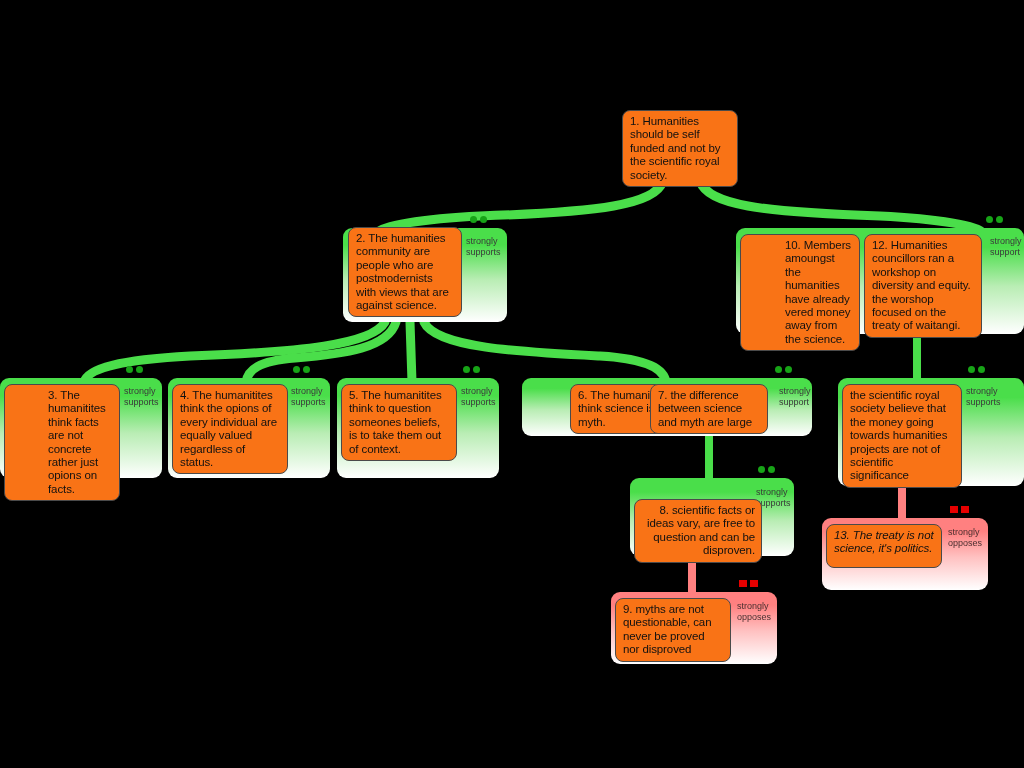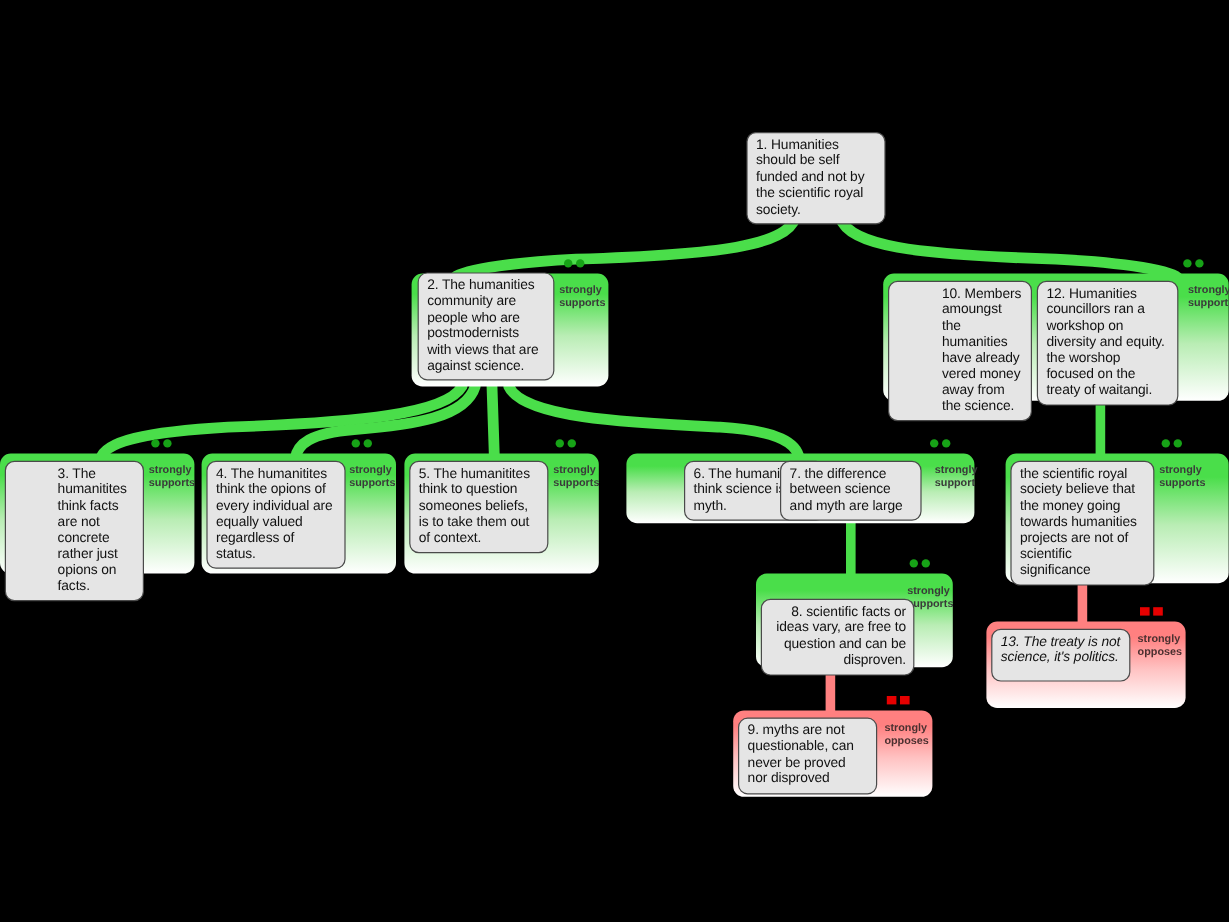--- a/index.html
+++ b/index.html
@@ -24,40 +24,39 @@
     background:linear-gradient(to bottom,#ff8080 0%,#ff8080 18%,#ffc2c2 55%,#ffffff 100%);
   }
   
   .group::before{
     content:"";position:absolute;left:0;top:0;right:0;height:4px;
   }
 
   
   .card{
     position:absolute;
-    background:#e5e5e5;
+    background:#f97316;
     border:1px solid #4a4a4a;
     border-radius:8px;
     box-sizing:border-box;
     padding:4px 6px 4px 7px;
     font-size:11.5px;
     line-height:13.4px;
     color:#111;
     letter-spacing:-0.1px;
   }
 
   
   .rel-label{
     position:absolute;
     font-size:9px;
     line-height:10.5px;
     color:#3a3a3a;
     text-align:left;
     width:46px;
-    font-weight:bold;
   }
 
   
   .markers{position:absolute;display:flex;gap:3px;}
   .markers .dot{width:7px;height:7px;border-radius:50%;background:#17a317;}
   .markers .sq{width:8px;height:7px;background:#e60000;}
 </style>
 </head>
 <body>
 

